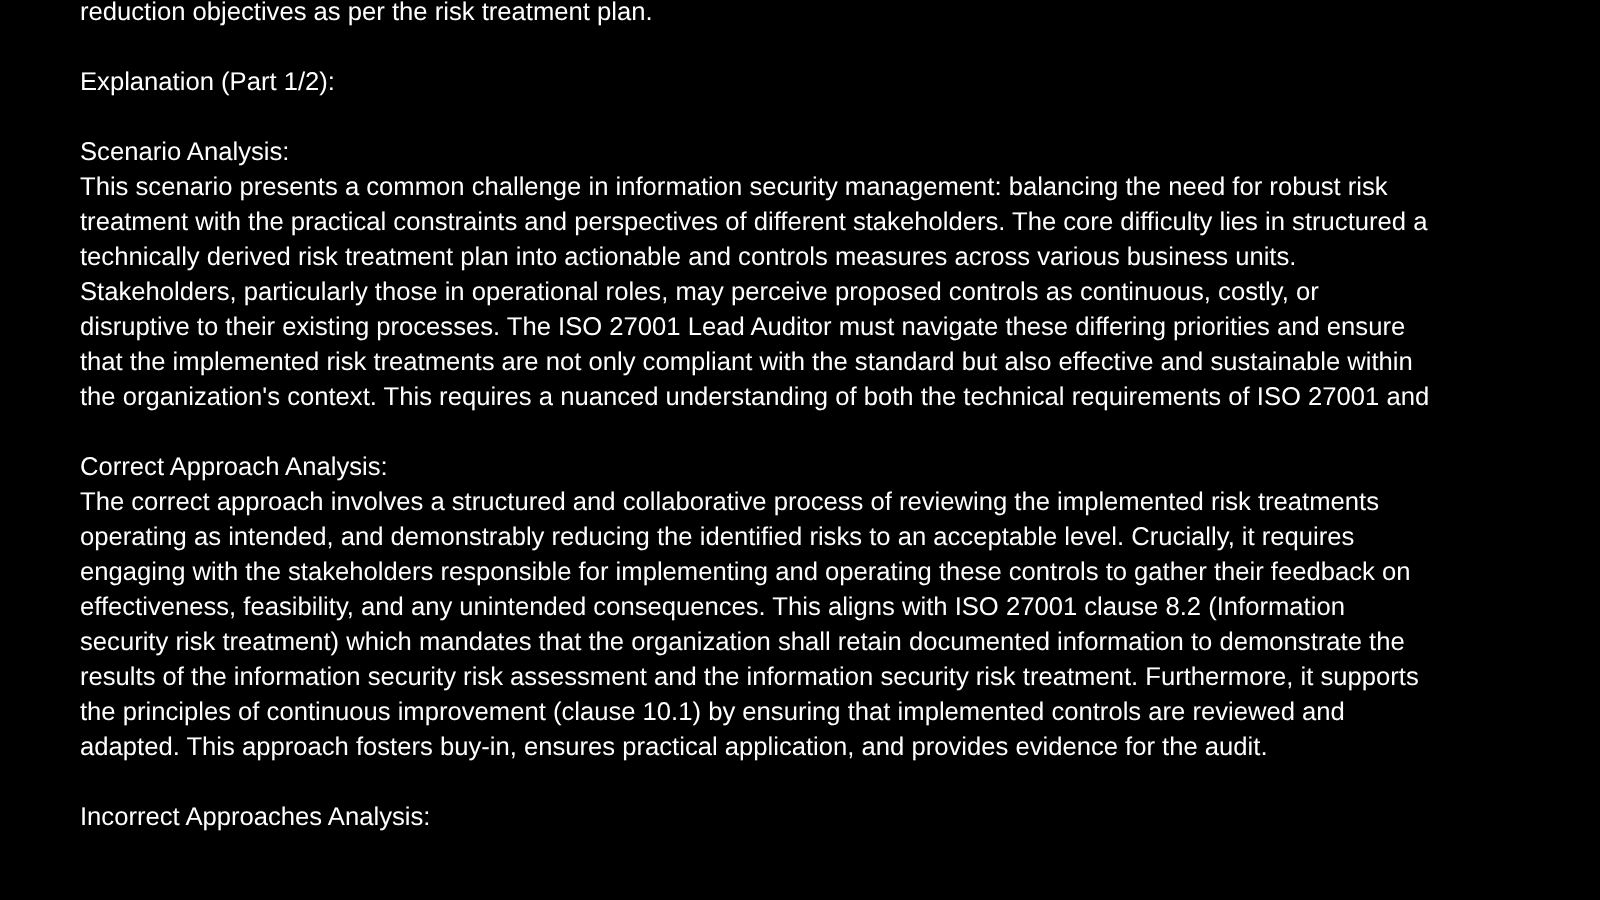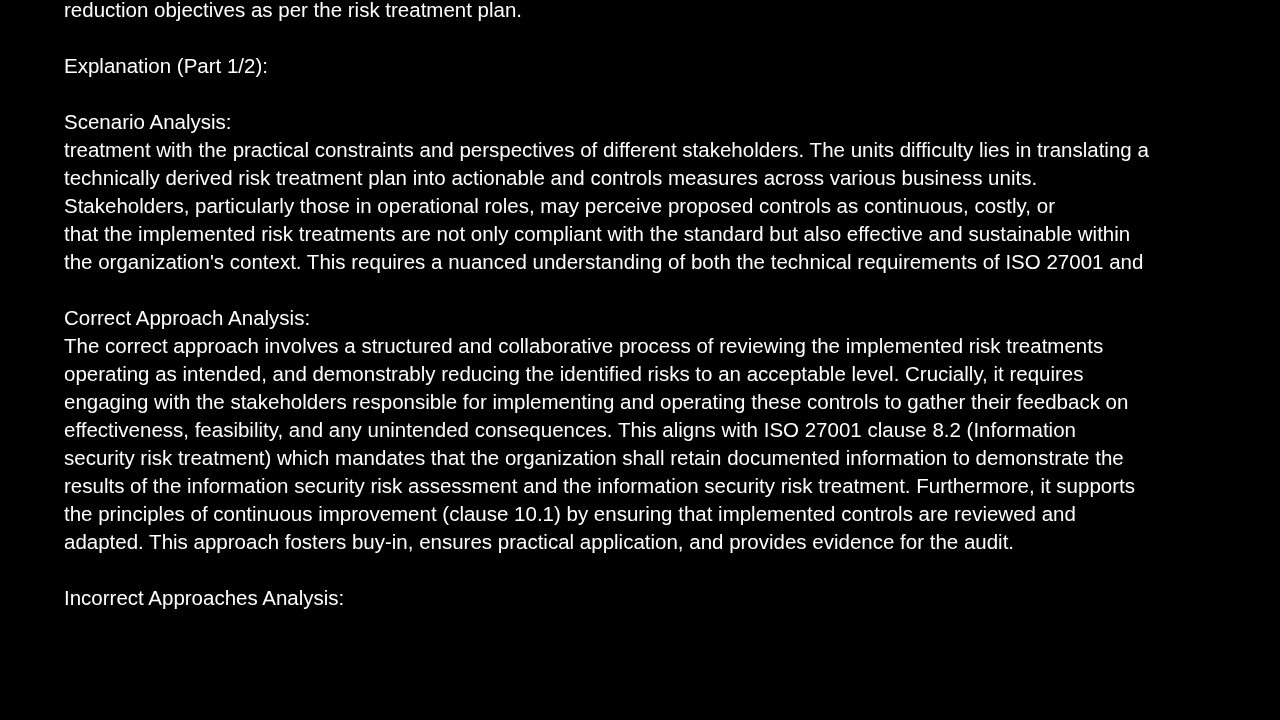--- a/index.html
+++ b/index.html
@@ -43,23 +43,25 @@
   <div class="content">
 
     <span class="line">reduction objectives as per the risk treatment plan.</span>
     <span class="blank"></span>
 
     <span class="line">Explanation (Part 1/2):</span>
     <span class="blank"></span>
 
     <div>
       <span class="line">Scenario Analysis:</span>
-      <span class="line">treatment with the practical constraints and perspectives of different stakeholders. The units difficulty lies in translating a</span>
+      <span class="line">This scenario presents a common challenge in information security management: balancing the need for robust risk</span>
+      <span class="line">treatment with the practical constraints and perspectives of different stakeholders. The core difficulty lies in structured a</span>
       <span class="line">technically derived risk treatment plan into actionable and controls measures across various business units.</span>
       <span class="line">Stakeholders, particularly those in operational roles, may perceive proposed controls as continuous, costly, or</span>
+      <span class="line">disruptive to their existing processes. The ISO 27001 Lead Auditor must navigate these differing priorities and ensure</span>
       <span class="line">that the implemented risk treatments are not only compliant with the standard but also effective and sustainable within</span>
       <span class="line">the organization's context. This requires a nuanced understanding of both the technical requirements of ISO 27001 and</span>
     </div>
     <span class="blank"></span>
 
     <div>
       <span class="line">Correct Approach Analysis:</span>
       <span class="line">The correct approach involves a structured and collaborative process of reviewing the implemented risk treatments</span>
       <span class="line">operating as intended, and demonstrably reducing the identified risks to an acceptable level. Crucially, it requires</span>
       <span class="line">engaging with the stakeholders responsible for implementing and operating these controls to gather their feedback on</span>

